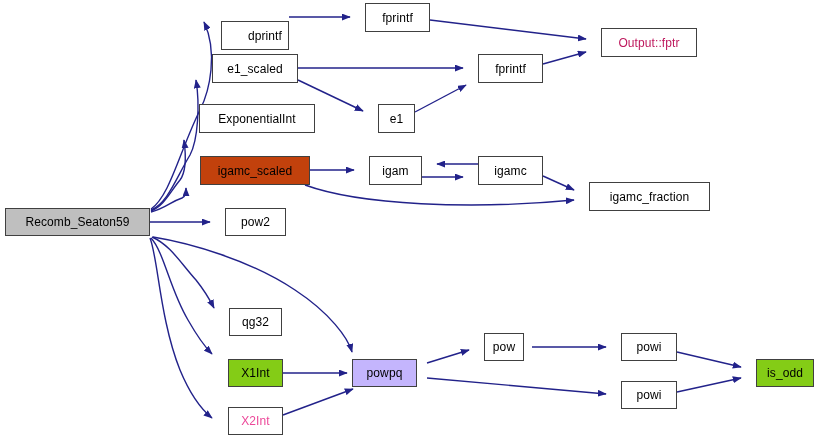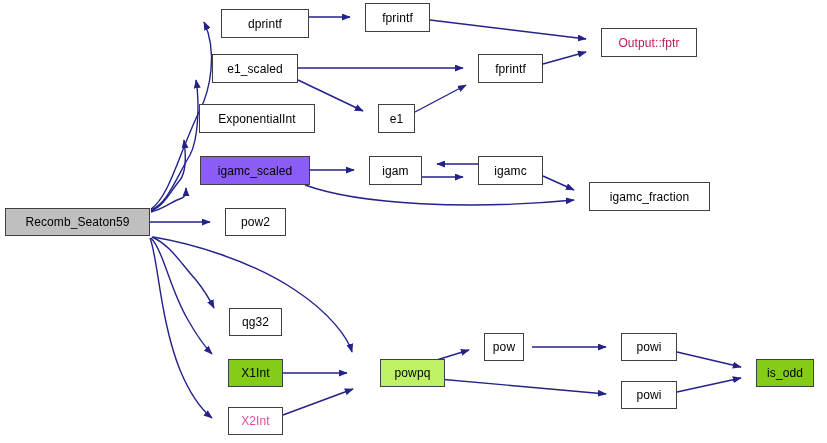--- a/index.html
+++ b/index.html
@@ -85,42 +85,42 @@
         <path d="M532,347 L606,347" fill="none" stroke="#22228a" stroke-width="1.4" marker-end="url(#arrowhead)"></path>
         <path d="M427,378 L606,394" fill="none" stroke="#22228a" stroke-width="1.4" marker-end="url(#arrowhead)"></path>
         <path d="M677,352 L741,367" fill="none" stroke="#22228a" stroke-width="1.4" marker-end="url(#arrowhead)"></path>
         <path d="M677,392 L741,378" fill="none" stroke="#22228a" stroke-width="1.4" marker-end="url(#arrowhead)"></path>
       </g>
   </svg>
   <div id="node-group">
       <div class="node root" style="left: 5px; top: 208px; width: 145px; height: 28px; border-color: rgb(64, 64, 64); background: rgb(191, 191, 191); color: rgb(0, 0, 0);">
         <span class="node-label">Recomb_Seaton59</span>
       </div>
-      <div class="node" style="left: 221px; top: 9px; width: 88px; height: 29px; border-color: rgb(64, 64, 64); background: rgb(255, 255, 255); color: rgb(0, 0, 0);">
+      <div class="node" style="left: 221px; top: 21px; width: 68px; height: 29px; border-color: rgb(64, 64, 64); background: rgb(255, 255, 255); color: rgb(0, 0, 0); justify-content: flex-end;">
         <span class="node-label">dprintf</span>
       </div>
       <div class="node" style="left: 365px; top: 3px; width: 65px; height: 29px; border-color: rgb(64, 64, 64); background: rgb(255, 255, 255); color: rgb(0, 0, 0);">
         <span class="node-label">fprintf</span>
       </div>
       <div class="node" style="left: 601px; top: 28px; width: 96px; height: 29px; border-color: rgb(64, 64, 64); background: rgb(255, 255, 255); color: #be185d;">
         <span class="node-label">Output::fptr</span>
       </div>
       <div class="node" style="left: 212px; top: 54px; width: 86px; height: 29px; border-color: rgb(64, 64, 64); background: rgb(255, 255, 255); color: rgb(0, 0, 0);">
         <span class="node-label">e1_scaled</span>
       </div>
       <div class="node" style="left: 478px; top: 54px; width: 65px; height: 29px; border-color: rgb(64, 64, 64); background: rgb(255, 255, 255); color: rgb(0, 0, 0);">
         <span class="node-label">fprintf</span>
       </div>
       <div class="node" style="left: 199px; top: 104px; width: 116px; height: 29px; border-color: rgb(64, 64, 64); background: rgb(255, 255, 255); color: rgb(0, 0, 0);">
         <span class="node-label">ExponentialInt</span>
       </div>
       <div class="node" style="left: 378px; top: 104px; width: 37px; height: 29px; border-color: rgb(64, 64, 64); background: rgb(255, 255, 255); color: rgb(0, 0, 0);">
         <span class="node-label">e1</span>
       </div>
-      <div class="node" style="left: 200px; top: 156px; width: 110px; height: 29px; border-color: rgb(64, 64, 64); background: #8b5cf6; color: rgb(0, 0, 0);">
+      <div class="node" style="left: 200px; top: 156px; width: 110px; height: 29px; border-color: rgb(64, 64, 64); background: #c2410c; color: rgb(0, 0, 0);">
         <span class="node-label">igamc_scaled</span>
       </div>
       <div class="node" style="left: 369px; top: 156px; width: 53px; height: 29px; border-color: rgb(64, 64, 64); background: rgb(255, 255, 255); color: rgb(0, 0, 0); text-align: center;">
         <span class="node-label">igam</span>
       </div>
       <div class="node" style="left: 478px; top: 156px; width: 65px; height: 29px; border-color: rgb(64, 64, 64); background: rgb(255, 255, 255); color: rgb(0, 0, 0);">
         <span class="node-label">igamc</span>
       </div>
       <div class="node" style="left: 589px; top: 182px; width: 121px; height: 29px; border-color: rgb(64, 64, 64); background: rgb(255, 255, 255); color: rgb(0, 0, 0);">
         <span class="node-label">igamc_fraction</span>
@@ -130,21 +130,21 @@
       </div>
       <div class="node" style="left: 229px; top: 308px; width: 53px; height: 28px; border-color: rgb(64, 64, 64); background: rgb(255, 255, 255); color: rgb(0, 0, 0);">
         <span class="node-label">qg32</span>
       </div>
       <div class="node" style="left: 228px; top: 359px; width: 55px; height: 28px; border-color: rgb(64, 64, 64); background: #84cc16; color: rgb(0, 0, 0);">
         <span class="node-label">X1Int</span>
       </div>
       <div class="node" style="left: 228px; top: 407px; width: 55px; height: 28px; border-color: rgb(64, 64, 64); background: rgb(255, 255, 255); color: #ec4899;">
         <span class="node-label">X2Int</span>
       </div>
-      <div class="node" style="left: 380px; top: 359px; width: 65px; height: 28px; border-color: rgb(64, 64, 64); background: #bef264; color: rgb(0, 0, 0);">
+      <div class="node" style="left: 352px; top: 359px; width: 65px; height: 28px; border-color: rgb(64, 64, 64); background: #c4b5fd; color: rgb(0, 0, 0);">
         <span class="node-label">powpq</span>
       </div>
       <div class="node" style="left: 484px; top: 333px; width: 40px; height: 28px; border-color: rgb(64, 64, 64); background: rgb(255, 255, 255); color: rgb(0, 0, 0);">
         <span class="node-label">pow</span>
       </div>
       <div class="node" style="left: 621px; top: 333px; width: 56px; height: 28px; border-color: rgb(64, 64, 64); background: rgb(255, 255, 255); color: rgb(0, 0, 0);">
         <span class="node-label">powi</span>
       </div>
       <div class="node" style="left: 621px; top: 381px; width: 56px; height: 28px; border-color: rgb(64, 64, 64); background: rgb(255, 255, 255); color: rgb(0, 0, 0);">
         <span class="node-label">powi</span>

